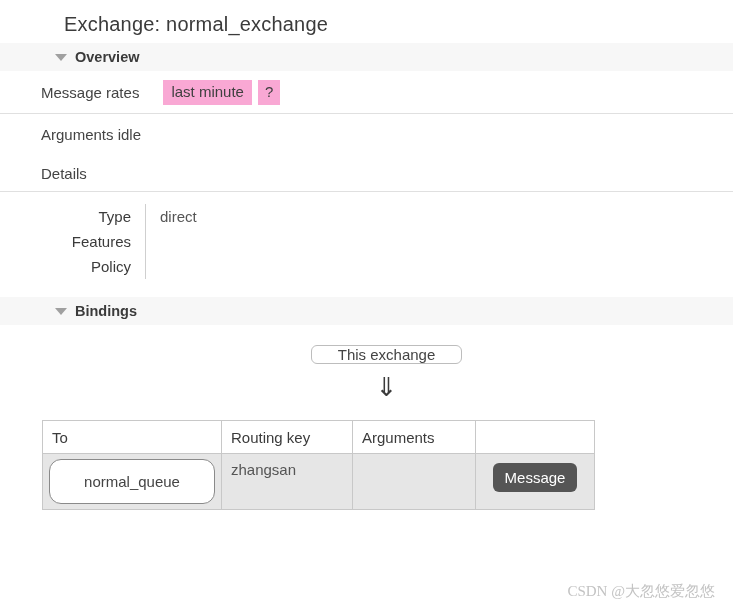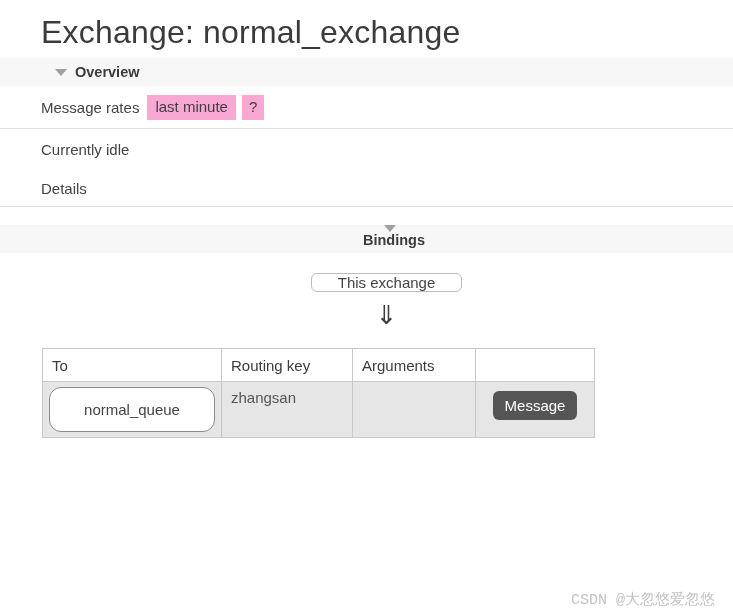--- a/index.html
+++ b/index.html
@@ -11,24 +11,24 @@
     height: 613px;
     background: #ffffff;
     font-family: "Liberation Sans", sans-serif;
     color: #444444;
     overflow: hidden;
     position: relative;
   }
 
   
   .page-title {
-    font-size: 32px;
+    font-size: 20px;
     font-weight: 400;
     color: #3b3b3b;
-    padding: 12px 0 6px 41px;
+    padding: 12px 0 6px 64px;
     line-height: 1.25;
     letter-spacing: 0.2px;
   }
 
   
   .section-bar {
     background: #f7f7f7;
     height: 28px;
     display: flex;
     align-items: center;
@@ -55,21 +55,21 @@
     padding: 0 0 0 41px;
   }
   .rates-row {
     display: flex;
     align-items: center;
     height: 42px;
     font-size: 15px;
     color: #444;
   }
   .rates-label {
-    margin-right: 8px;
+    margin-right: 24px;
   }
   .tab-chip {
     background: #f9a8d4;
     color: #3f3f3f;
     font-size: 15px;
     padding: 3px 8px 4px 8px;
     margin-right: 6px;
     line-height: 1.2;
   }
   .tab-chip.help {
@@ -207,24 +207,24 @@
     border-radius: 6px;
     padding: 6px 12px;
     font-family: "Liberation Sans", sans-serif;
     cursor: pointer;
   }
 
   
   .watermark {
     position: absolute;
     right: 18px;
-    bottom: 4px;
+    bottom: 12px;
     font-size: 15px;
     color: #c3c3c3;
-    font-family: Liberation Mono, monospace;
+    font-family: Liberation Serif, serif;
     white-space: nowrap;
   }
 </style>
 </head>
 <body>
 
 <div class="page-title">Exchange: normal_exchange</div>
 
 <div class="section-bar">
   <span class="caret"></span>
@@ -235,33 +235,49 @@
 
   <div class="rates-row">
     <span class="rates-label">Message rates</span>
     <span class="tab-chip">last minute</span>
     <span class="tab-chip help">?</span>
   </div>
 
   <hr class="hr-full">
 
   <div class="idle-row">
-    <span>Currently idle</span>
+    <span>Arguments idle</span>
   </div>
 
   <div class="details-row">
     <span>Details</span>
   </div>
 
   <hr class="hr-full">
 
+  <table class="kv-table">
+    <tbody>
+      <tr>
+        <td class="kv-key">Type</td>
+        <td class="kv-val">direct</td>
+      </tr>
+      <tr>
+        <td class="kv-key">Features</td>
+        <td class="kv-val"></td>
+      </tr>
+      <tr>
+        <td class="kv-key">Policy</td>
+        <td class="kv-val"></td>
+      </tr>
+    </tbody>
+  </table>
 
 </div>
 
-<div class="section-bar" style="margin-top:18px;flex-direction:column;">
+<div class="section-bar" style="margin-top:18px;">
   <span class="caret"></span>
   <span class="section-label">Bindings</span>
 </div>
 
 <div class="bindings-body">
 
   <div class="exchange-box-wrap">
     <div class="exchange-box">This exchange</div>
   </div>
 

